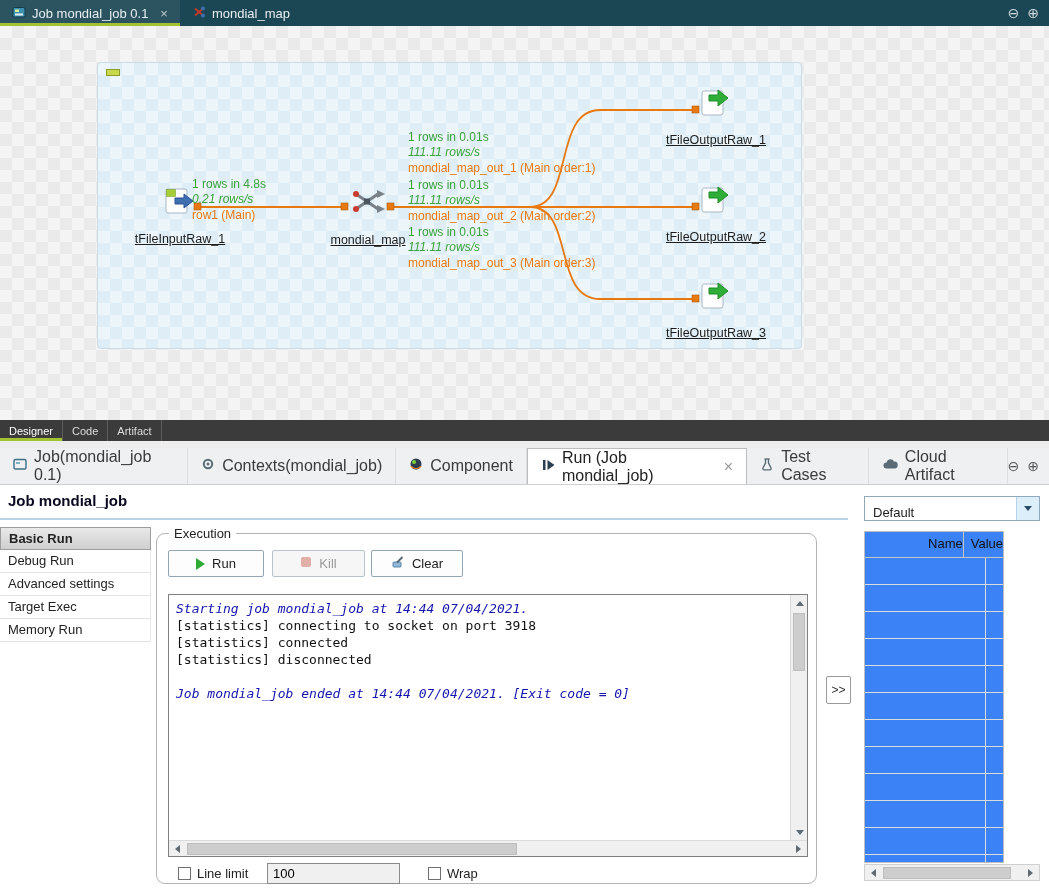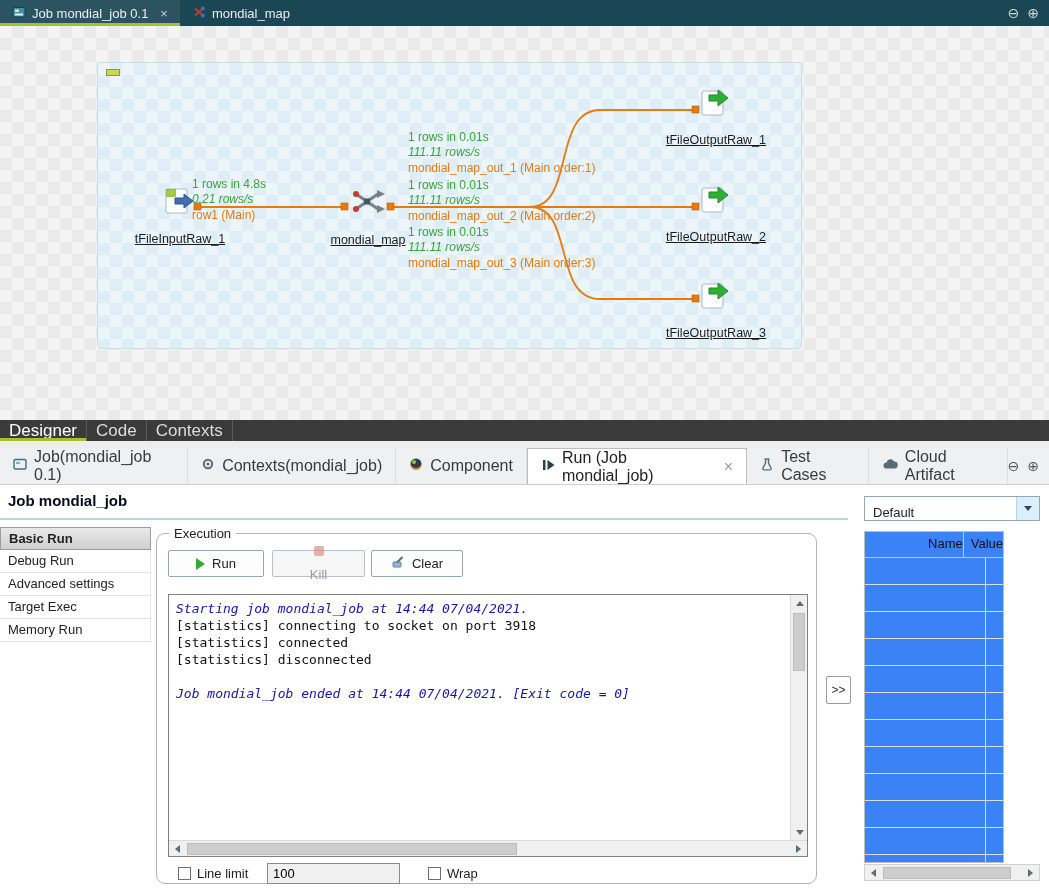--- a/index.html
+++ b/index.html
@@ -31,21 +31,21 @@
   .conn-svg { position:absolute; left:0; top:0; }
   .comp { position:absolute; text-align:center; }
   .comp .comp-label { margin-top:14px; font-size:12.5px; color:#1c1c1c;text-decoration:underline; }
   .stat { position:absolute; font-size:12px; line-height:15px; }
   .stat .g { color:#3aa339; }
   .stat .gi { color:#3aa339; font-style:italic; }
   .stat .o { color:#e8790f; margin-top:1px; }
 
   
   .designer-bar { position:absolute; left:0; top:420px; width:1049px; height:21px; background:#3b3b3b; display:flex; align-items:stretch; }
-  .designer-tab { display:flex; align-items:center; padding:0 9px; color:#dcdcdc; font-size:17px; border-right:1px solid #5c5c5c; position:relative; }
+  .designer-tab { display:flex; align-items:center; padding:0 9px; color:#dcdcdc; font-size:11px; border-right:1px solid #5c5c5c; position:relative; }
   .designer-tab.active { color:#ffffff; }
   .designer-tab.active::after { content:""; position:absolute; left:0; right:0; bottom:0; height:3px; background:#a3c232; }
 
   
   .view-tabs { position:absolute; left:0; top:448px; width:1049px; height:37px; background:#eef0f1; border-bottom:1px solid #cfcfcf; display:flex; align-items:stretch; }
   .view-tab { display:flex; align-items:center; gap:7px; padding:0 13px; color:#3a3a3a; font-size:16px; border-right:1px solid #dddddd; }
   .view-tab.active { background:#ffffff; border:1px solid #bdbdbd; border-bottom:none; color:#222; }
   .view-tab .close { color:#9a9a9a; margin-left:5px; }
   .view-actions { margin-left:auto; display:flex; align-items:center; gap:8px; padding-right:10px; color:#555; font-size:14px; }
 
@@ -55,21 +55,21 @@
   .title-underline { position:absolute; left:0; top:518px; width:848px; height:2px; background:#b7d4e8; }
 
   .sidebar { position:absolute; left:0; top:527px; width:151px; }
   .sidebar-item { height:23px; line-height:22px; padding-left:8px; border-bottom:1px solid #e2e2e2; border-right:1px solid #e8e8e8; color:#222; }
   .sidebar-item.selected { background:linear-gradient(#e9e9e9,#cfcfcf); border:1px solid #9d9d9d; font-weight:bold; }
 
   .execution-box { position:absolute; left:156px; top:533px; width:661px; height:351px; border:1px solid #b3b3b3; border-radius:9px; background:#fff; }
   .execution-legend { position:absolute; left:12px; top:-8px; background:#fff; padding:0 5px; font-size:13px; color:#222; }
 
   .btn { position:absolute; height:27px; background:#fdfdfd; border:1px solid #93a6b5; border-radius:2px; display:flex; align-items:center; justify-content:center; gap:7px; font-size:13px; color:#222; }
-  .btn.disabled { color:#9a9a9a; background:#f6f6f6; border-color:#b7c2cc;flex-direction:column; }
+  .btn.disabled { color:#9a9a9a; background:#f6f6f6; border-color:#b7c2cc; }
 
   .tri-right-green { width:0; height:0; border-left:9px solid #2faa35; border-top:6px solid transparent; border-bottom:6px solid transparent; }
 
   .console { position:absolute; left:11px; top:60px; width:640px; height:263px; background:#fff; border:1px solid #7f7f7f; font-family:"DejaVu Sans Mono", monospace; font-size:13px; line-height:17px; overflow:hidden; }
   .console-text { padding:5px 24px 5px 7px; }
   .console-line { white-space:pre; min-height:17px; color:#111; }
   .console-line.c-blue { color:#1414ae; font-style:italic; }
 
   .vscroll { position:absolute; top:0; right:0; bottom:16px; width:17px; background:#f0f0f0; border-left:1px solid #dadada; }
   .hscroll { position:absolute; left:0; right:0; bottom:0; height:16px; background:#f0f0f0; border-top:1px solid #dadada; }
@@ -235,21 +235,21 @@
 </div>
 
 <div class="designer-bar">
   <div class="designer-tab active">
     <span>Designer</span>
   </div>
   <div class="designer-tab">
     <span>Code</span>
   </div>
   <div class="designer-tab">
-    <span>Contexts</span>
+    <span>Artifact</span>
   </div>
 </div>
 
 <div class="view-tabs">
   <div class="view-tab">
     <span>
       <svg width="14" height="14">
           <rect x="1" y="2.5" width="12" height="9.5" rx="1.5" fill="none" stroke="#3e6f87" stroke-width="1.4"></rect>
           <rect x="3" y="5" width="4" height="2" fill="#7fb0c6"></rect>
         </svg>

